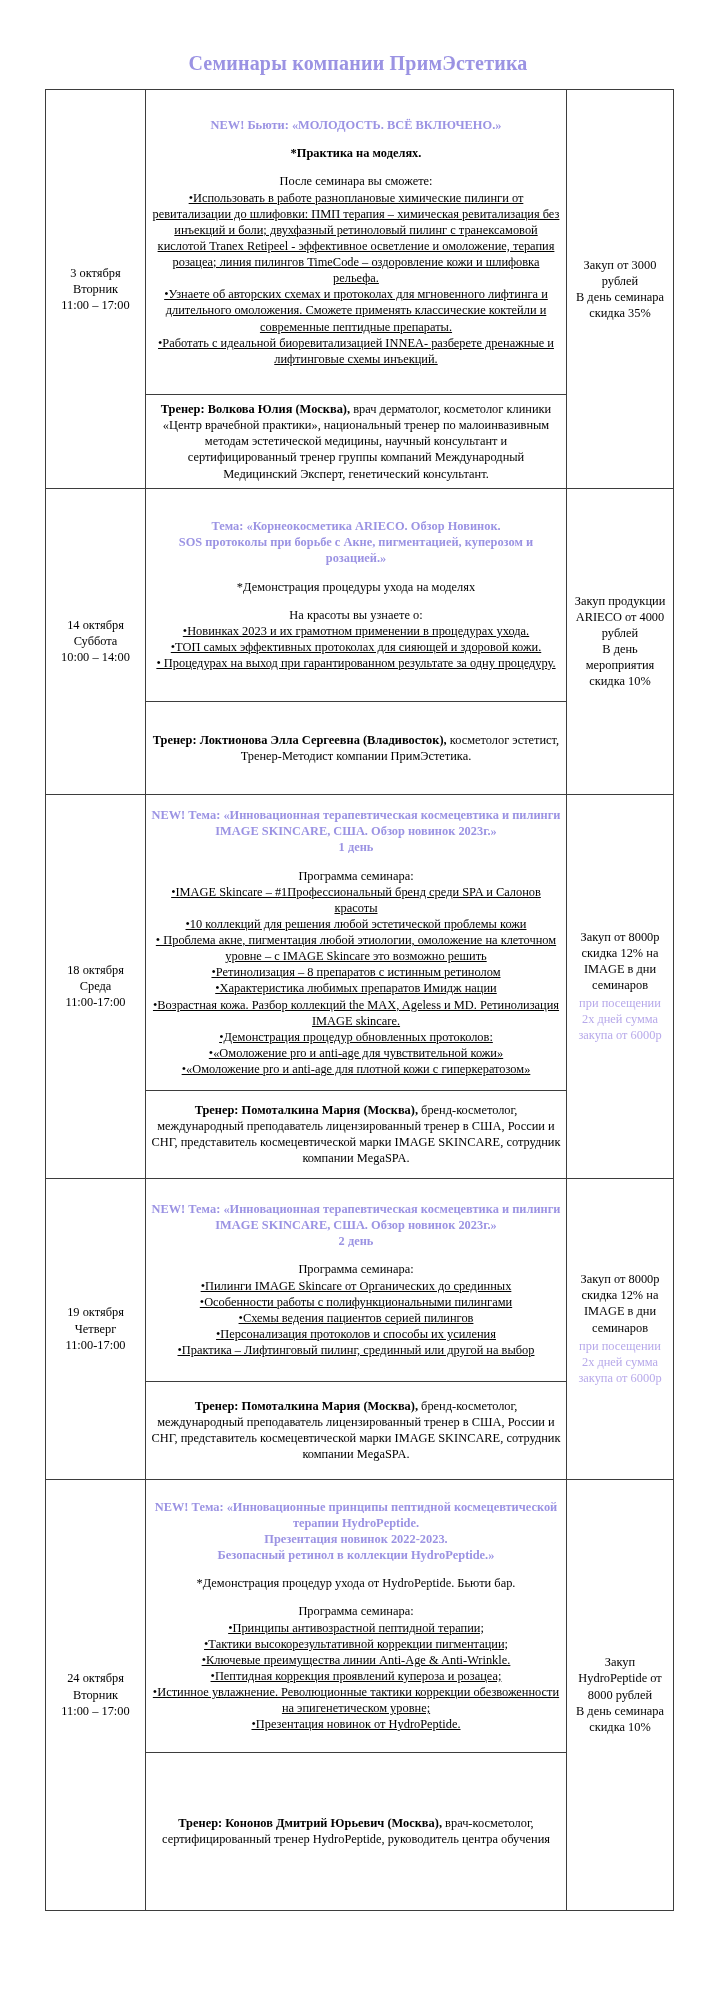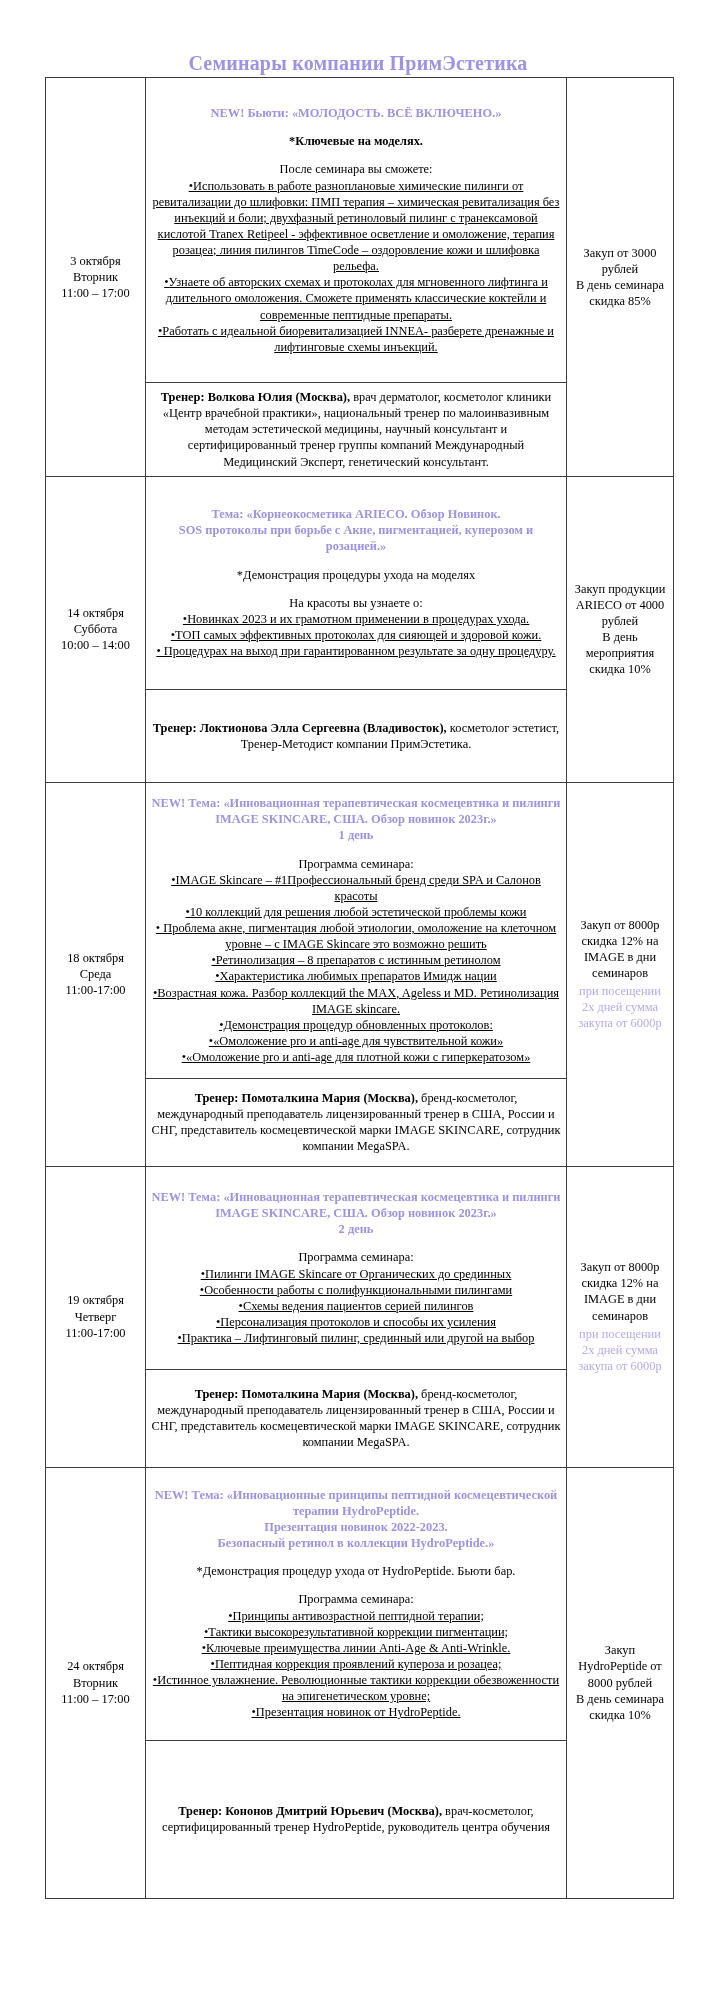--- a/index.html
+++ b/index.html
@@ -3,21 +3,21 @@
 <meta charset="utf-8">
 <style>
   html,body{margin:0;padding:0;}
   body{
     width:716px;min-height:2000px;background:#ffffff;color:#000;
     font-family:"Liberation Serif","DejaVu Serif",serif;
   }
   .page{padding-top:52px;}
   .doc-title{
     text-align:center;font-size:20px;font-weight:bold;color:#9b93e3;
-    margin:0 0 2px 0;letter-spacing:0.2px;
+    margin:0 0 14px 0;letter-spacing:0.2px;
   }
   .doc-subtitle{
     text-align:center;font-size:11px;font-weight:bold;color:#9b93e3;margin:0 0 16px 0;
   }
   .address{
     text-align:center;font-size:12.6px;line-height:1.38;white-space:pre-line;margin:0 0 18px 0;
   }
   .notice{
     text-align:center;font-size:13px;font-weight:bold;color:#9b93e3;margin:0 0 9px 0;
   }
@@ -64,30 +64,30 @@
         <col style="width:107px">
     </colgroup>
 
     <tbody>
         <tr>
       <td class="date-cell h-r1d" rowspan="2">3 октября
 Вторник
 11:00 – 17:00</td>
       <td class="h-r1d">
         <div class="theme">NEW!  Бьюти: «МОЛОДОСТЬ. ВСЁ ВКЛЮЧЕНО.»</div>
-        <div class="sub bold">*Ключевые на моделях.</div>
+        <div class="sub bold">*Практика на моделях.</div>
         <div class="intro">После семинара вы сможете:</div>
         <div class="bullets">•Использовать в работе разноплановые химические пилинги от ревитализации до шлифовки: ПМП терапия – химическая ревитализация без инъекций и боли; двухфазный ретиноловый пилинг с транексамовой кислотой Tranex Retipeel - эффективное осветление и омоложение, терапия розацеа; линия пилингов TimeCode – оздоровление кожи и шлифовка рельефа.
 •Узнаете об авторских схемах и протоколах для мгновенного лифтинга и длительного омоложения. Сможете применять классические коктейли и современные пептидные препараты.
 •Работать с идеальной биоревитализацией INNEA- разберете дренажные и лифтинговые схемы инъекций.</div>
       </td>
       <td class="price-cell h-r1d" rowspan="2">
         <div class="price-lines">Закуп от 3000 рублей
 В день семинара
-скидка 85%</div>
+скидка 35%</div>
       </td>
     </tr>
     <tr>
       <td class="trainer h-r1t">
         <span class="bold">Тренер: Волкова Юлия (Москва),</span><span> врач дерматолог, косметолог клиники «Центр врачебной практики», национальный тренер по малоинвазивным методам эстетической медицины, научный консультант и сертифицированный тренер группы компаний Международный Медицинский Эксперт, генетический консультант.</span>
       </td>
     </tr>
 
     <tr>
       <td class="date-cell h-r2d" rowspan="2">14 октября

